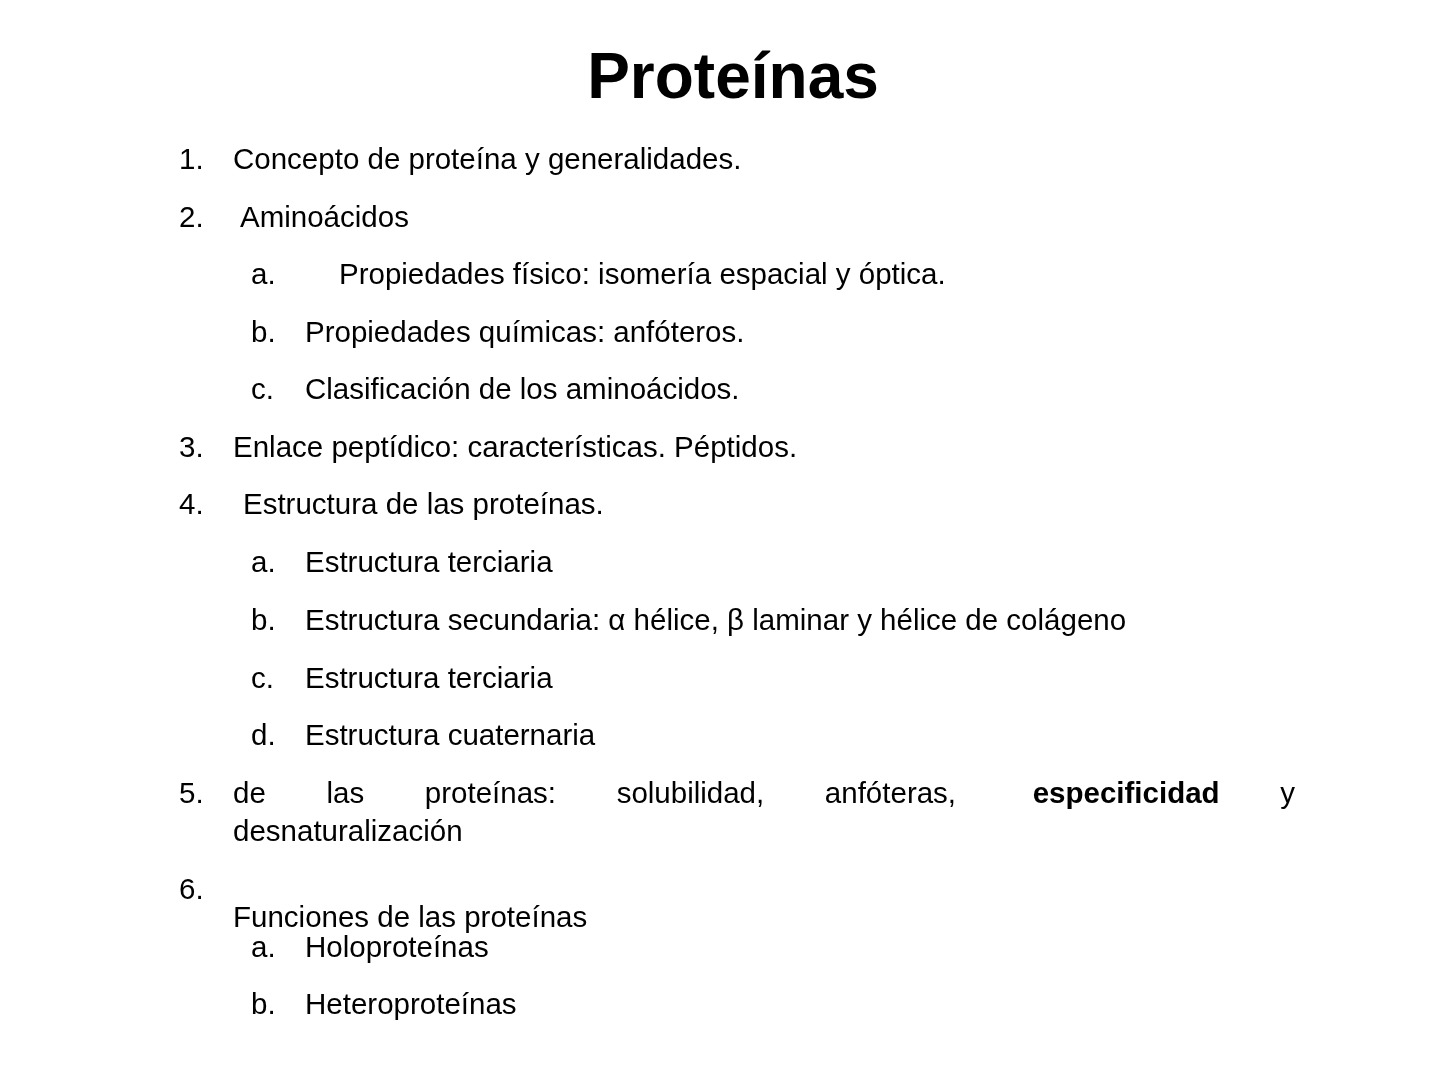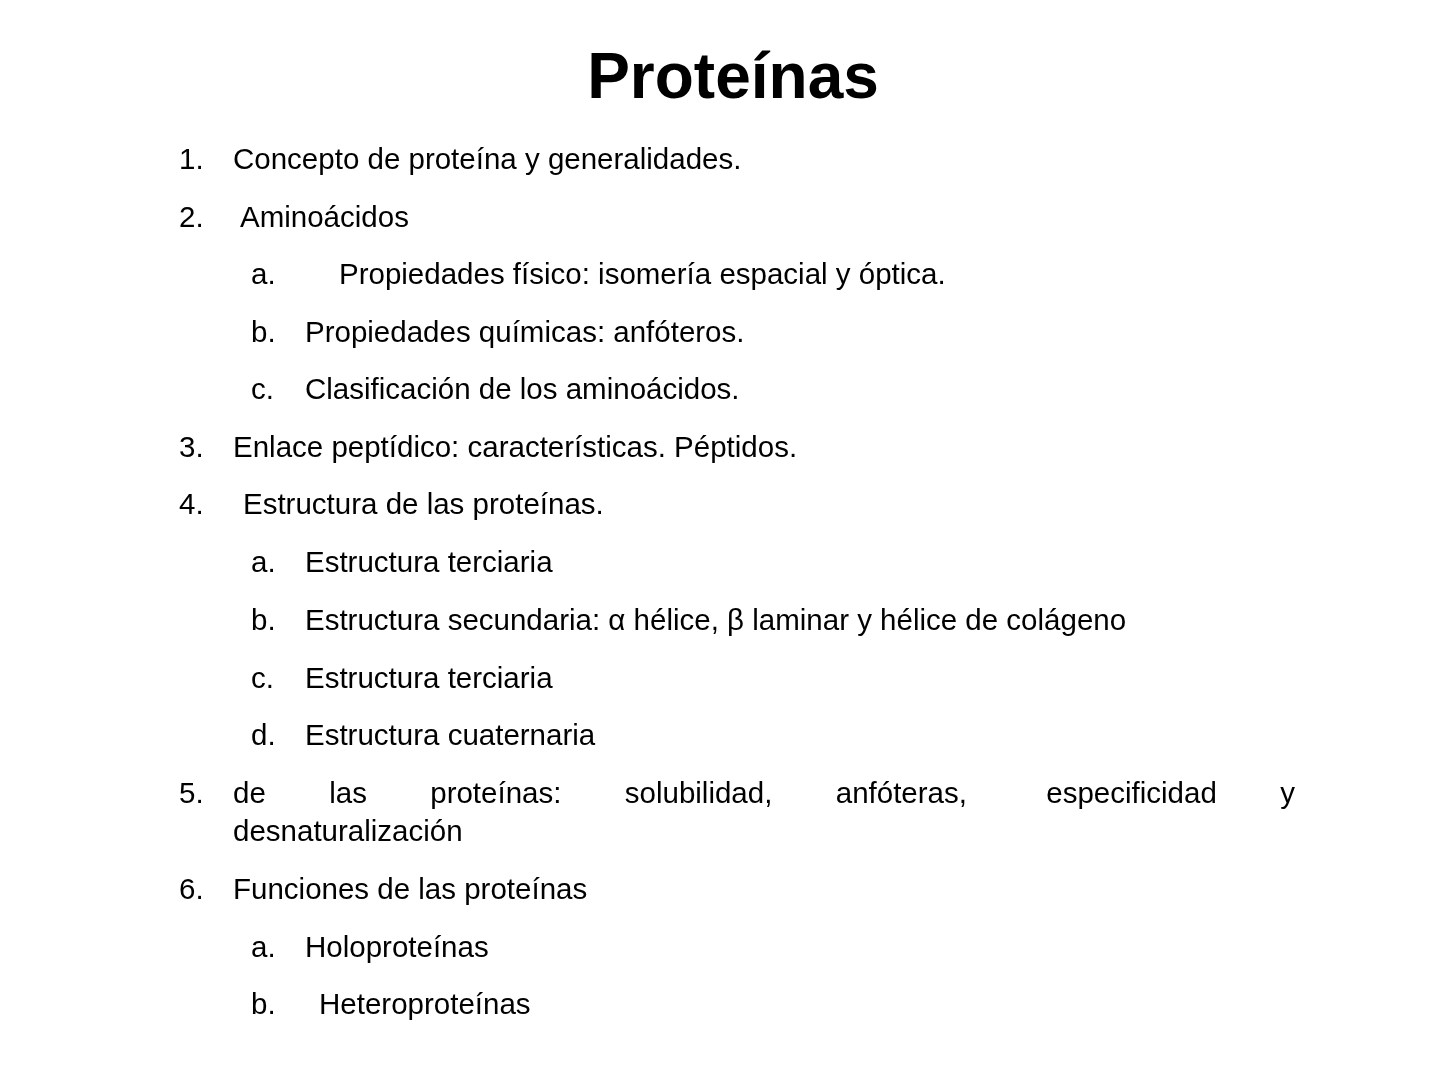--- a/index.html
+++ b/index.html
@@ -82,33 +82,33 @@
   </div>
 
   <div class="item" style="left:179px; top:774px;">
     <span class="num">5.</span>
     <div class="txt justify-line" style="left:54px;">
       <span>de</span>
       <span>las</span>
       <span>proteínas:</span>
       <span>solubilidad,</span>
       <span>anfóteras,</span>
-      <span style="margin-left:16px;">especificidad</span>
+      <span style="margin-left:16px;font-weight:bold;">especificidad</span>
       <span>y</span>
     </div>
     <span class="txt" style="left:54px; top:38px;">desnaturalización</span>
   </div>
 
   <div class="item" style="left:179px; top:870px;">
     <span class="num">6.</span>
-    <span class="txt" style="left:54px;">Funciones de las proteínas</span>
+    <span class="txt" style="left:54px;margin-top:28px;">Funciones de las proteínas</span>
   </div>
 
   <div class="item" style="left:251px; top:928px;">
     <span class="num">a.</span>
     <span class="txt" style="left:54px;">Holoproteínas</span>
   </div>
 
   <div class="item" style="left:251px; top:985px;">
     <span class="num">b.</span>
-    <span class="txt" style="left:68px;">Heteroproteínas</span>
+    <span class="txt" style="left:54px;">Heteroproteínas</span>
   </div>
 </div>
 
 </body></html>

